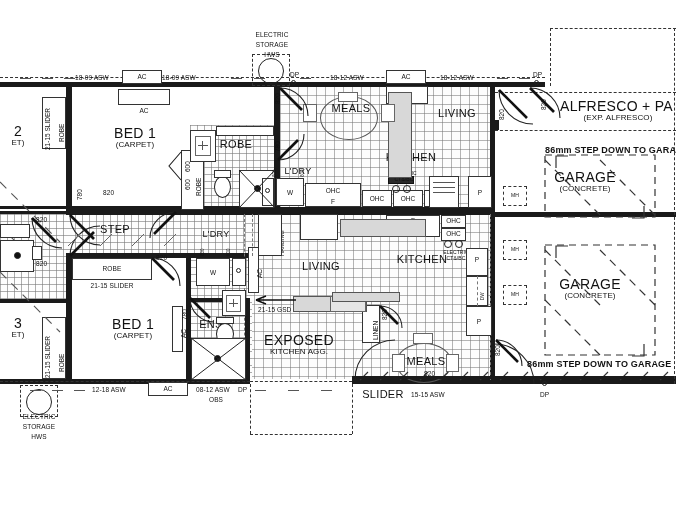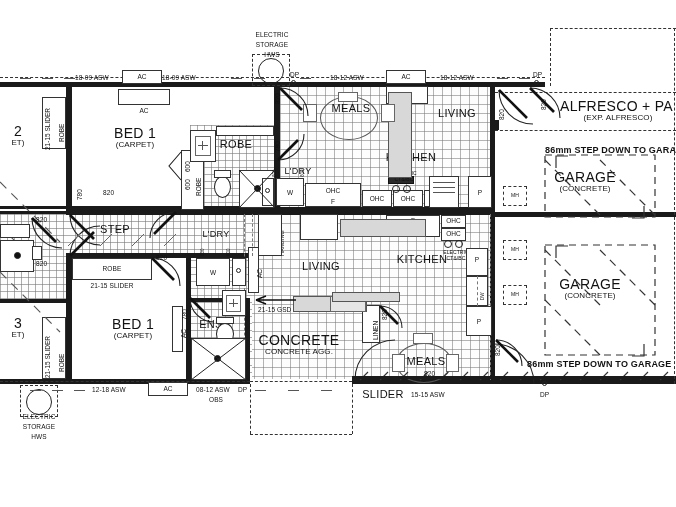--- a/index.html
+++ b/index.html
@@ -216,22 +216,22 @@
 
   <div class="room room-sm" style="left:386px;top:254px;width:72px;">
     <div class="nm">KITCHEN</div>
   </div>
 
   <div class="room room-sm" style="left:398px;top:356px;width:56px;">
     <div class="nm">MEALS</div>
   </div>
 
   <div class="room" style="left:254px;top:333px;width:90px;">
-    <div class="nm">CONCRETE</div>
-    <div class="sub">CONCRETE AGG.</div>
+    <div class="nm">EXPOSED</div>
+    <div class="sub">KITCHEN AGG.</div>
   </div>
 
   <div class="room room-sm" style="left:355px;top:389px;width:56px;">
     <div class="nm">SLIDER</div>
   </div>
 
   <div class="room" style="left:545px;top:277px;width:90px;">
     <div class="nm">GARAGE</div>
     <div class="sub">(CONCRETE)</div>
   </div>

